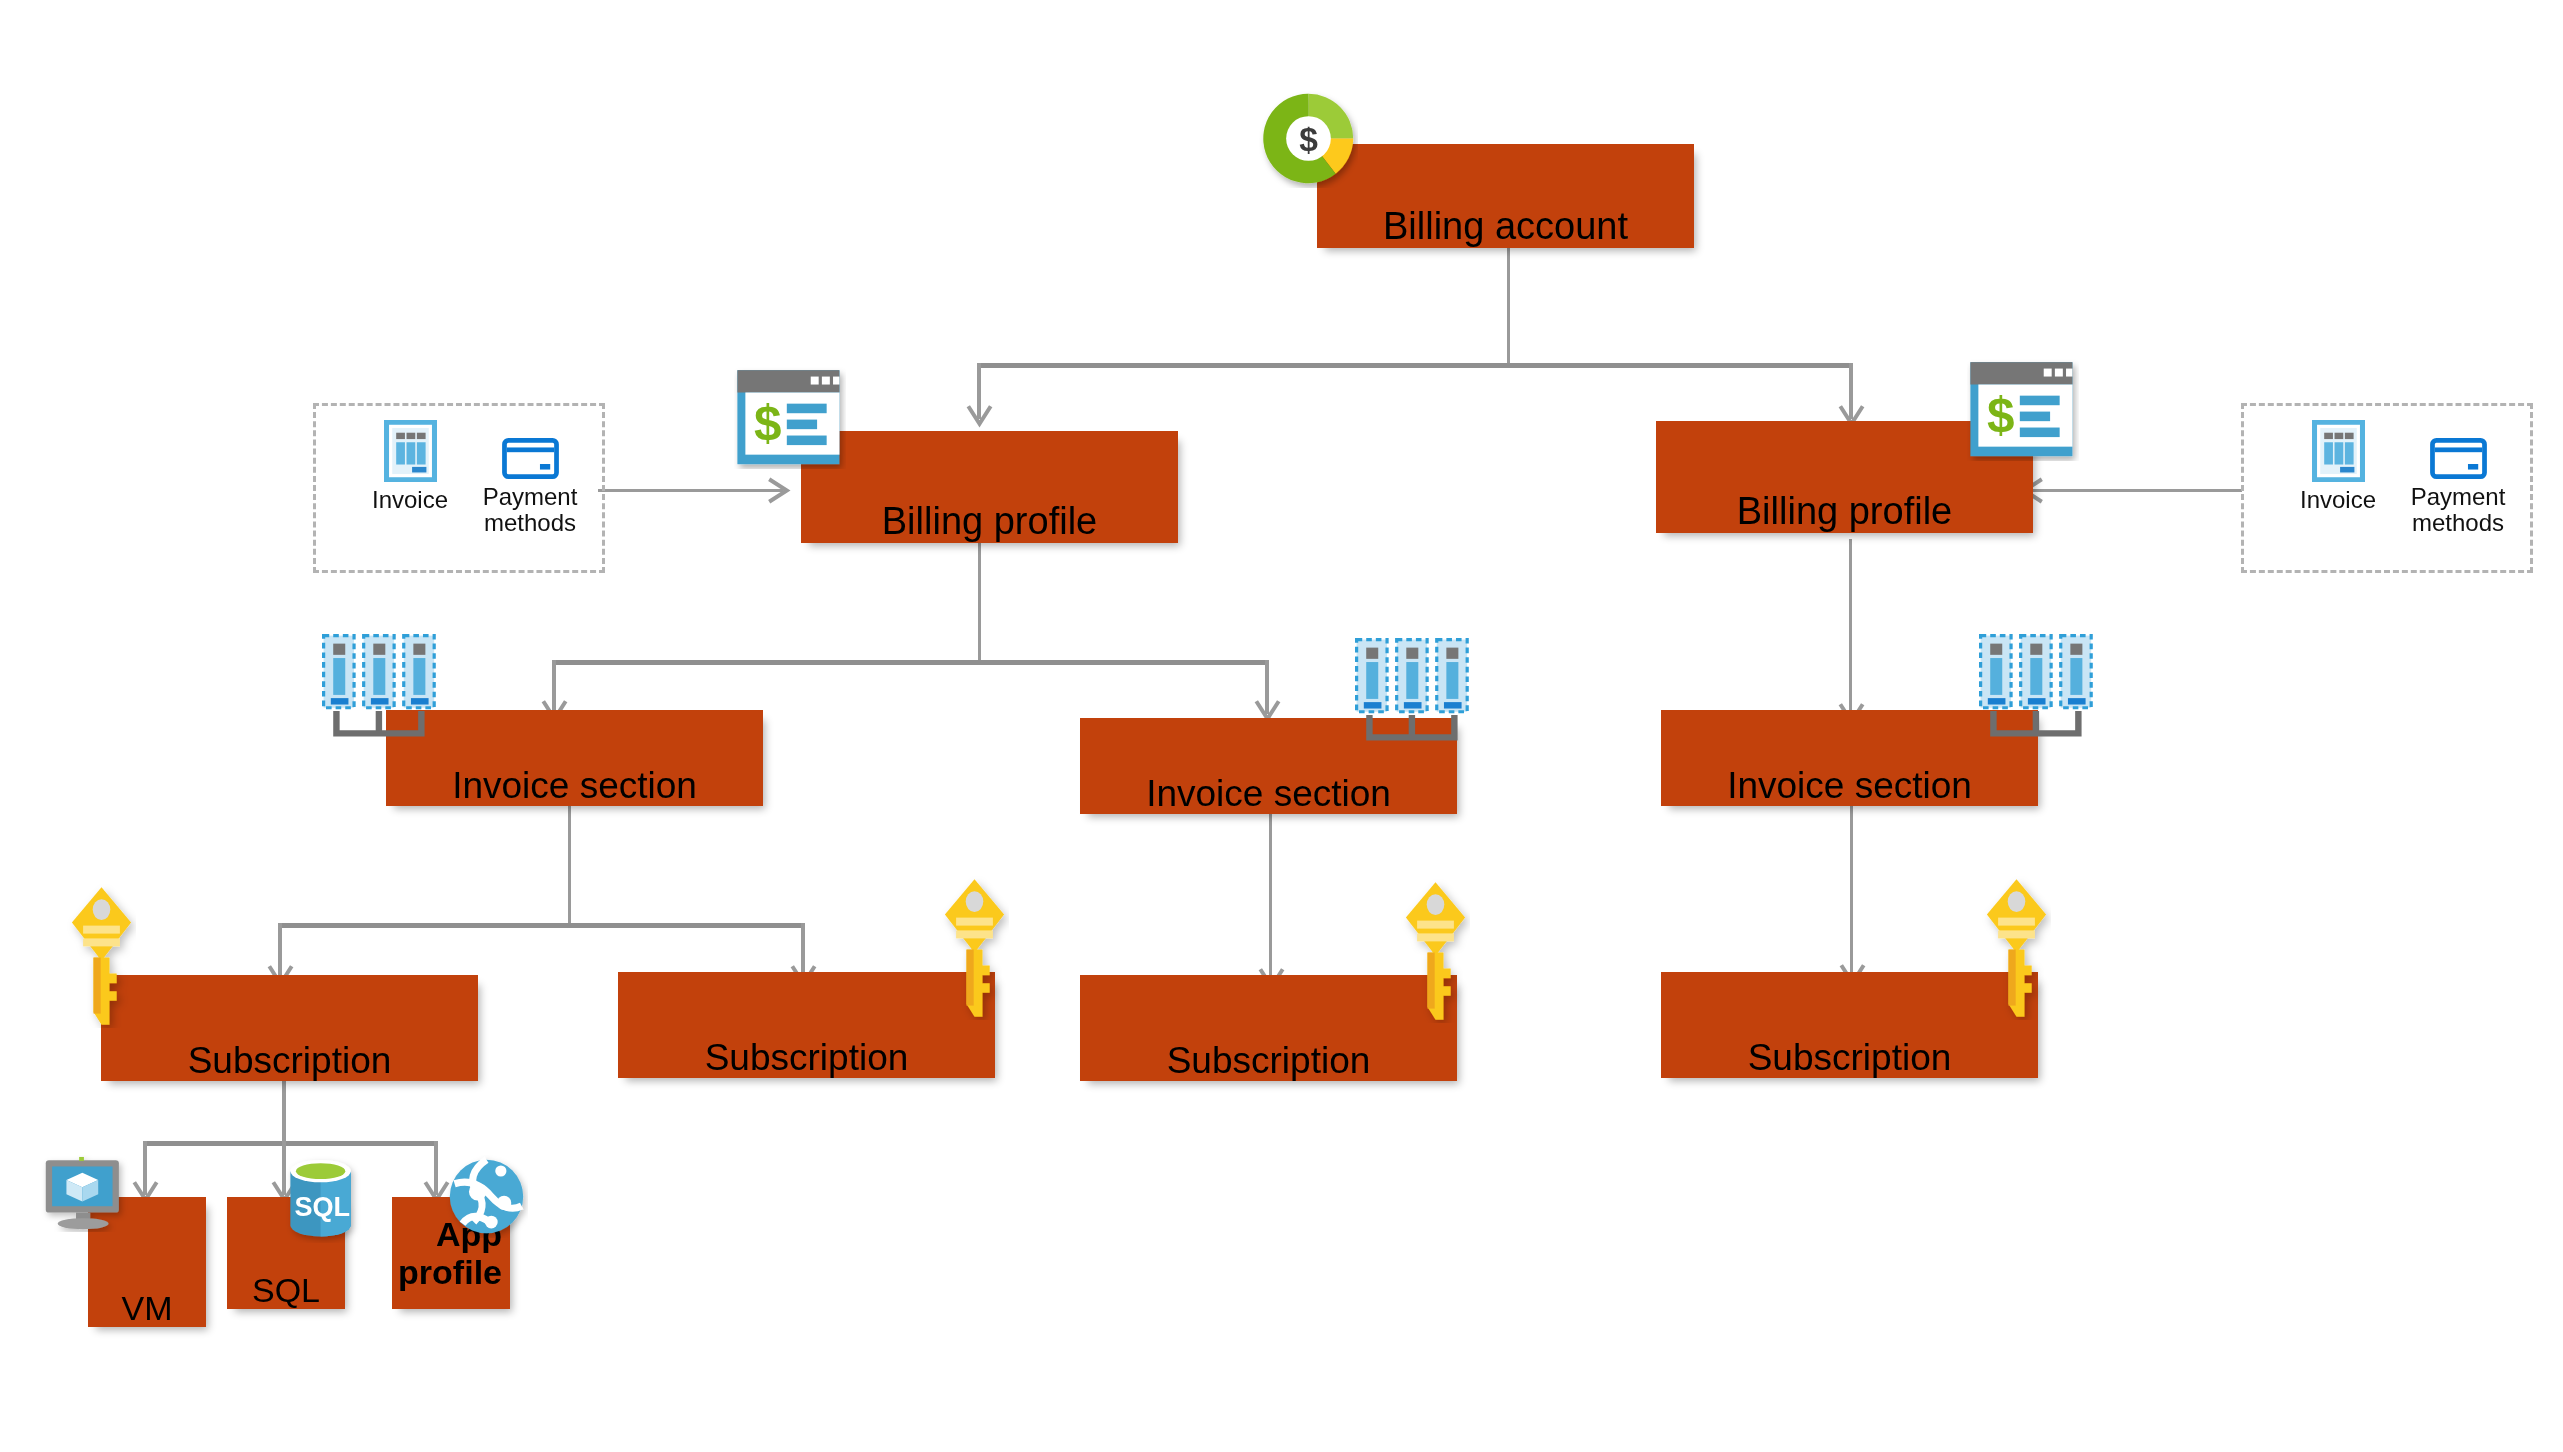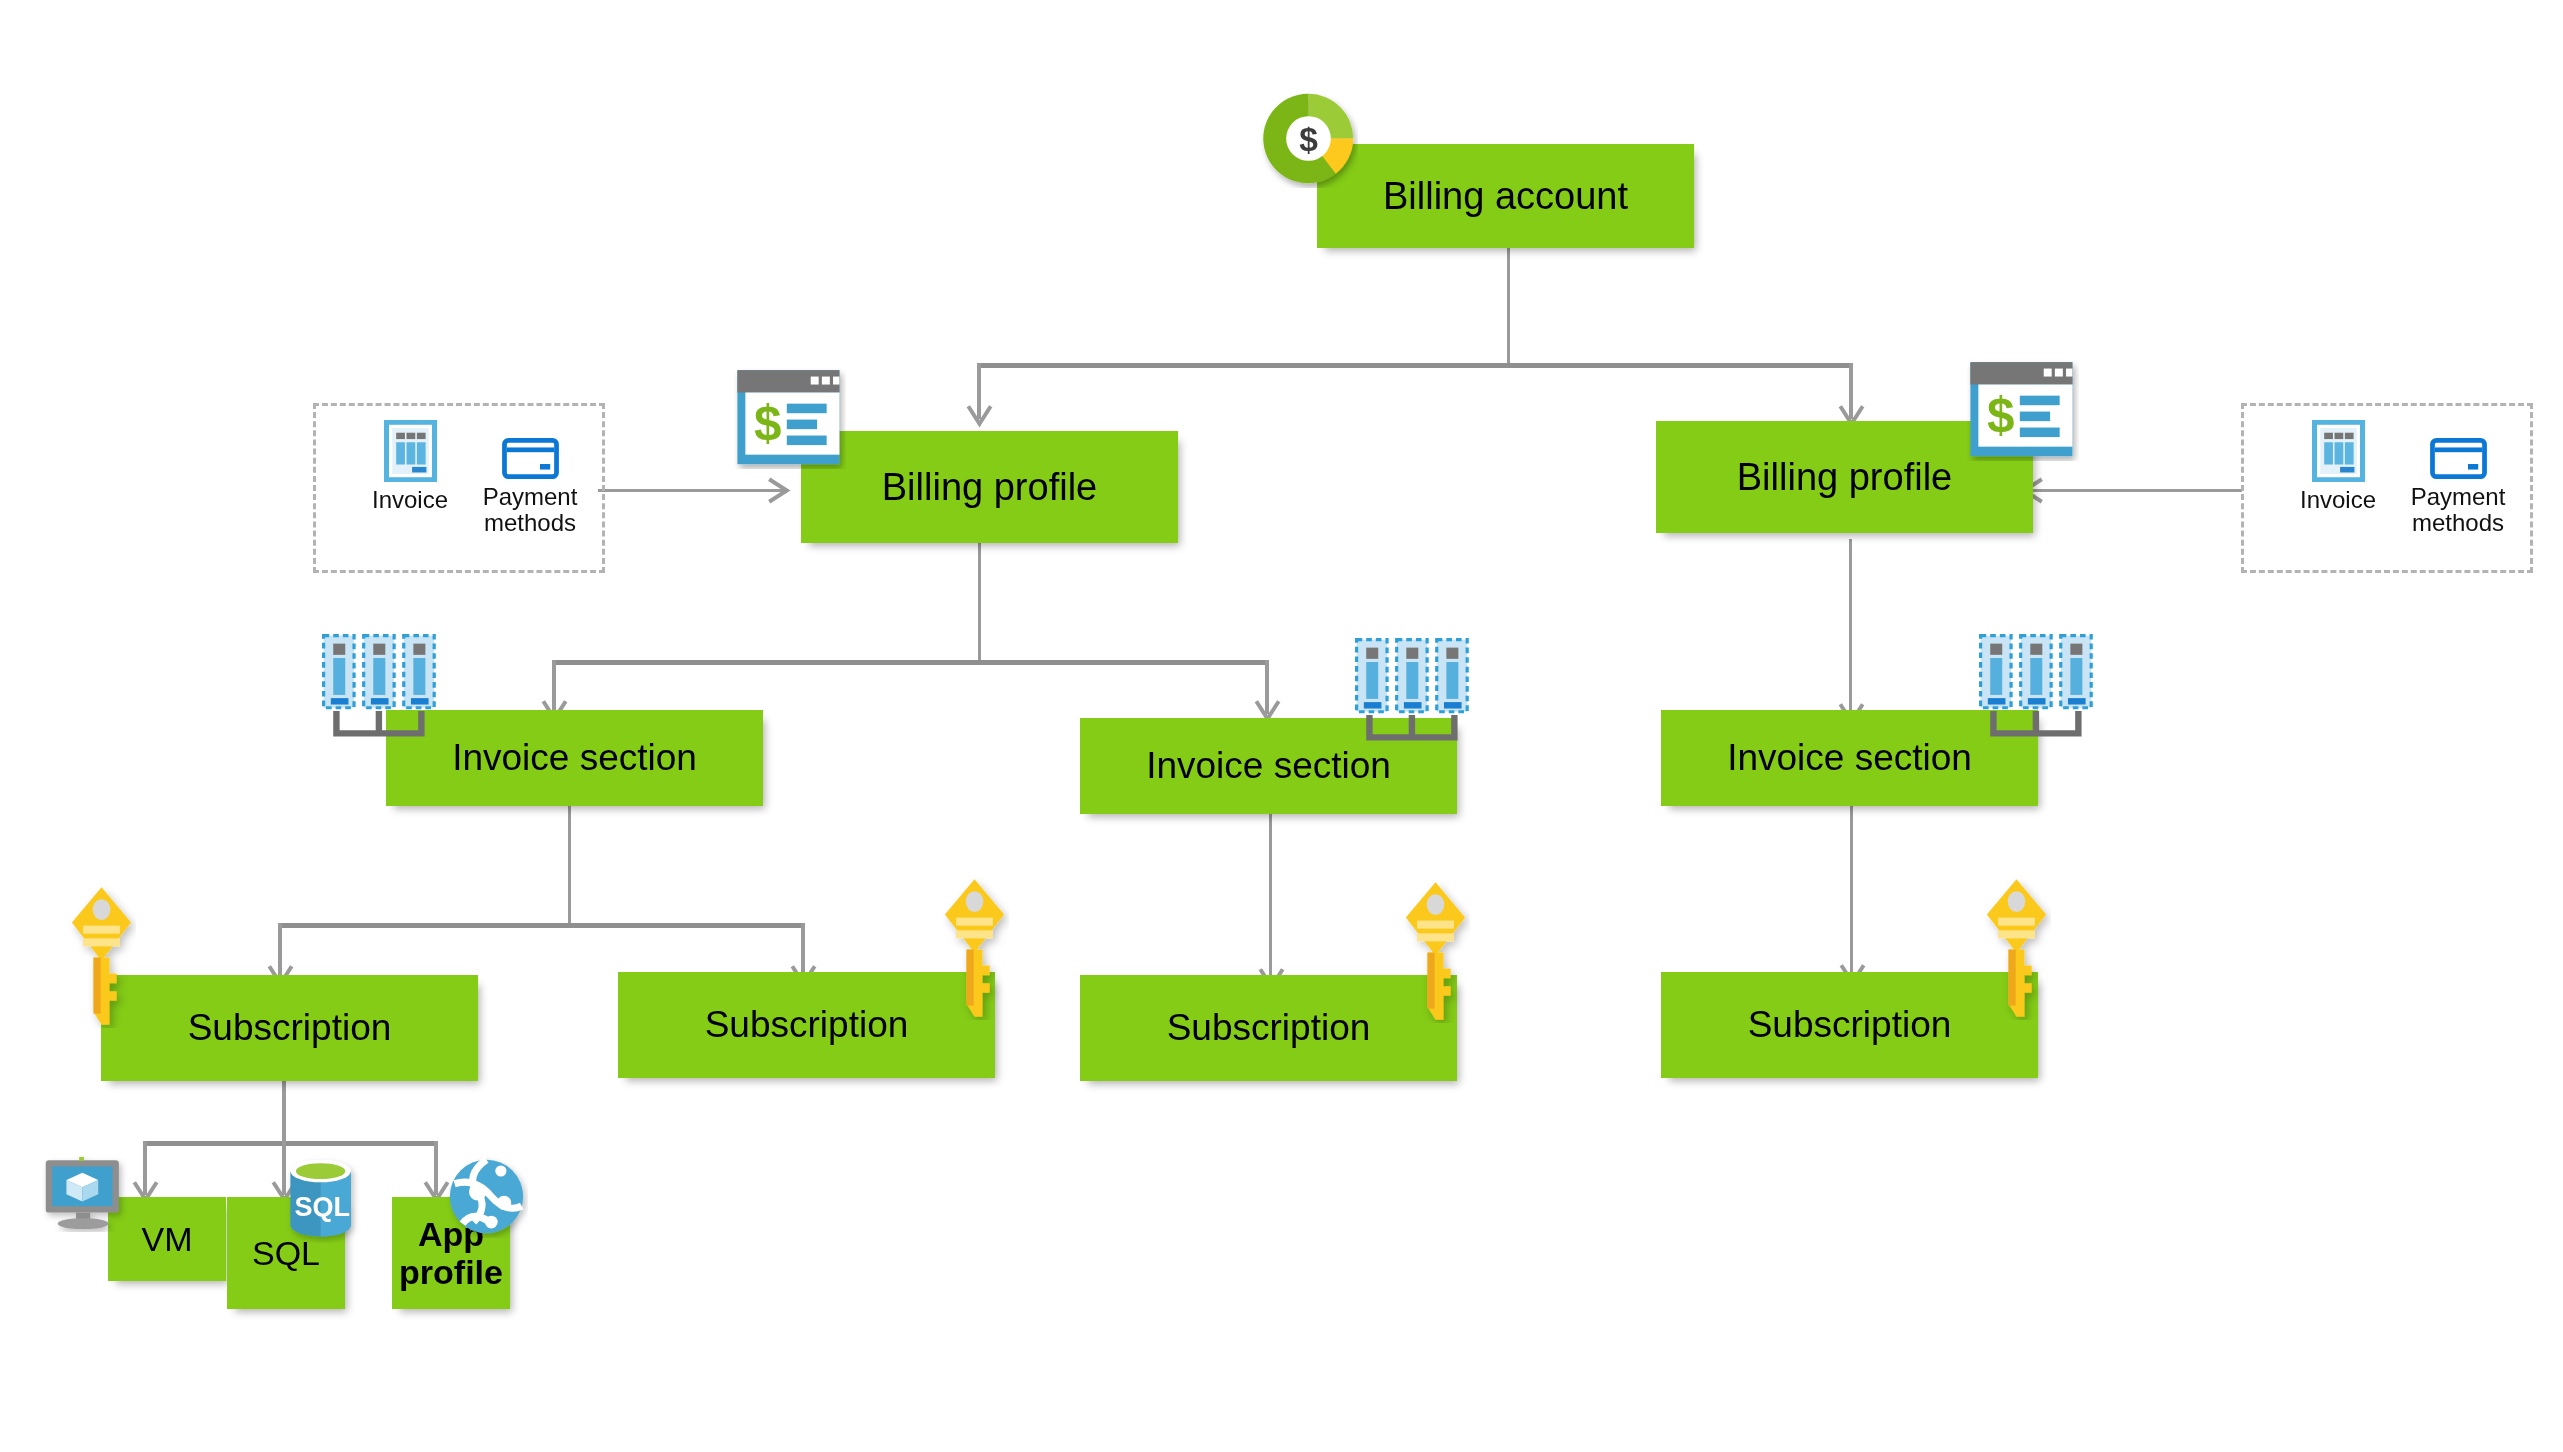--- a/index.html
+++ b/index.html
@@ -2,23 +2,23 @@
 <html style="font-size:12.8px"><head>
 <meta charset="utf-8">
 <style>
   html,body{margin:0;padding:0;background:#ffffff;}
   body{font-family:"Liberation Sans", sans-serif;}
   #stage{position:relative;width:2563px;height:1452px;background:#fff;overflow:hidden;}
 
   
   .node{
     position:absolute;
-    background:#84cc16;
+    background:#c2410c;
     box-shadow:4.8px 6.4px 8px -3.2px rgba(0,0,0,.30);
-    display:flex;align-items:center;justify-content:center;
+    display:flex;align-items:flex-end;justify-content:center;
     color:#000;
     font-weight:400;
     line-height:1.12;
     text-align:center;
     box-sizing:border-box;
     z-index:20;
   }
   .node span{display:block;padding:0 8px;}
 
   
@@ -189,21 +189,21 @@
   </div>
 
   <div class="node" style="left:1080px;top:975px;width:377px;height:106px;font-size:37px;">
     <span>Subscription</span>
   </div>
 
   <div class="node" style="left:1661px;top:972px;width:377px;height:106px;font-size:37px;">
     <span>Subscription</span>
   </div>
 
-  <div class="node" style="left:88px;top:1197px;width:118px;height:84px;font-size:34px;margin-left:20px;">
+  <div class="node" style="left:88px;top:1197px;width:118px;height:130px;font-size:34px;">
     <span>VM</span>
   </div>
 
   <div class="node" style="left:227px;top:1197px;width:118px;height:112px;font-size:34px;">
     <span>SQL</span>
   </div>
 
   <div class="node" style="left:392px;top:1197px;width:118px;height:112px;font-size:34px;flex-direction:column;font-weight:bold;">
     <span>App</span>
     <span>profile</span>

